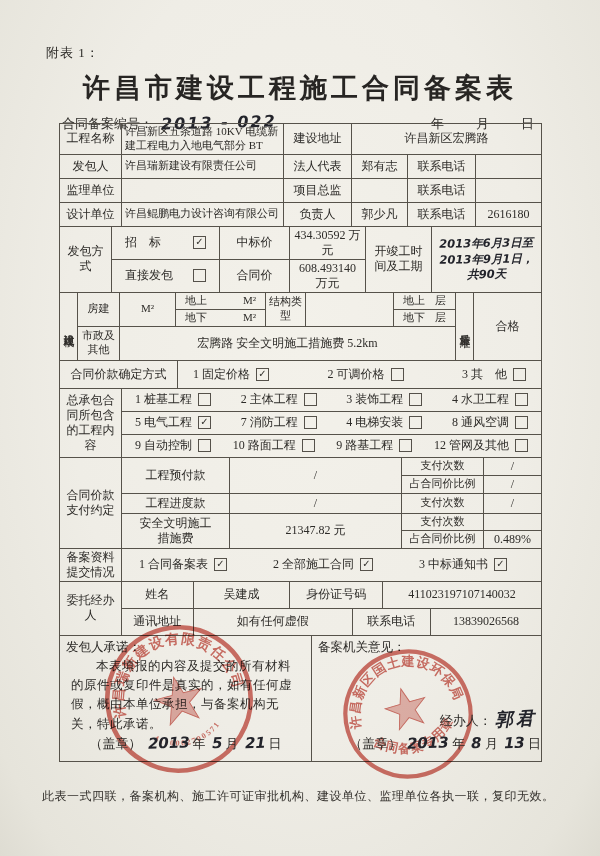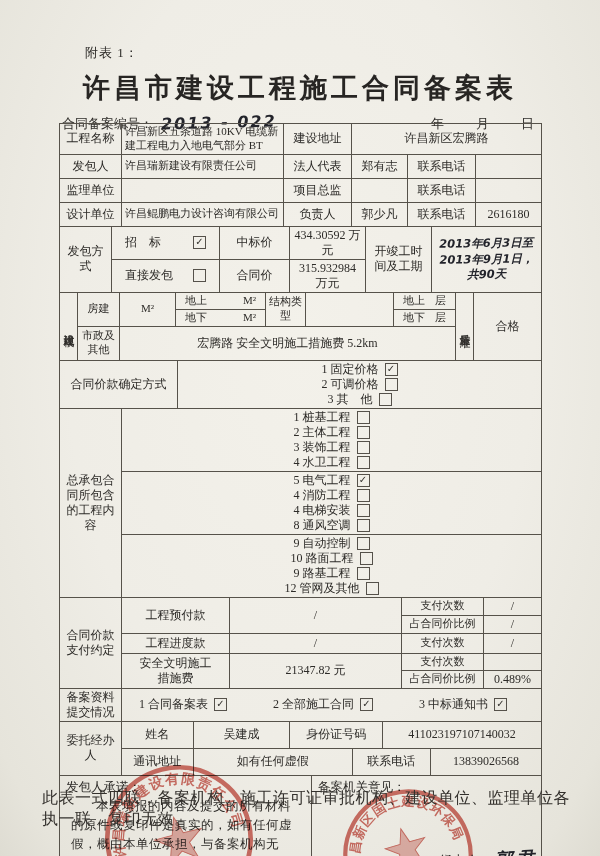--- a/index.html
+++ b/index.html
@@ -7,21 +7,21 @@
     width:600px;height:856px;
     font-family:"Liberation Serif","DejaVu Serif",serif;
     color:#2d2b28;
     background:#e8e6de;
   }
   .sheet{
     position:relative;width:600px;height:856px;overflow:hidden;
     background:
       radial-gradient(ellipse at 50% 40%, #f3f1ea 0%, #efede6 55%, #e6e4db 90%, #dedcd2 100%);
   }
-  .attach{position:absolute;left:46px;top:44px;font-size:13px;letter-spacing:1px;margin-left:39px;}
+  .attach{position:absolute;left:46px;top:44px;font-size:13px;letter-spacing:1px;}
   .title{
     position:absolute;top:70px;left:0;width:100%;text-align:center;
     font-size:27px;font-weight:bold;letter-spacing:4px;color:#272523;
   }
   .reg{
     position:absolute;top:113px;left:62px;width:478px;
     display:flex;align-items:baseline;font-size:13px;
   }
   .reg .blankdate{margin-left:auto;margin-right:4px;letter-spacing:2px;}
   .hand{
@@ -39,21 +39,21 @@
   }
   td.left{text-align:left;}
   td.rel{position:relative;overflow:visible;}
   .small{font-size:11px;}
   .vert span{writing-mode:vertical-rl;text-orientation:upright;letter-spacing:1px;line-height:1;display:inline-block;}
   .cb{
     display:inline-block;width:11px;height:11px;border:1px solid #55514a;
     font-size:10px;line-height:10px;vertical-align:-1px;margin-left:6px;
     text-align:center;color:#33312d;background:transparent;flex:none;
   }
-  .optrow{display:flex;align-items:center;justify-content:space-between;padding:0 12px;flex-direction:column;}
+  .optrow{display:flex;align-items:center;justify-content:space-between;padding:0 12px;}
   .opt{display:flex;align-items:center;white-space:nowrap;}
   .between{display:flex;align-items:center;justify-content:space-between;padding:0 10px;}
   .gaprow{display:flex;align-items:center;padding:0 0 0 14px;column-gap:46px;}
   .narrow{padding:0 16px;}
   .flexrow{display:flex;align-items:stretch;height:100%;}
   .flexrow>div{display:flex;align-items:center;justify-content:center;border-right:1px solid #56524a;font-size:12px;overflow:hidden;}
   .flexrow>div:last-child{border-right:none;}
   .nopad{padding:0;height:26px;}
   .handwrite{font-family:"DejaVu Sans",sans-serif;font-style:italic;font-weight:700;color:#23242b;}
   .period .handwrite{font-size:11.5px;line-height:1.35;display:inline-block;transform:rotate(-1deg);}
@@ -66,21 +66,21 @@
   .sealline .handwrite{font-size:15px;margin:0 3px;display:inline-block;transform:rotate(-2deg);}
   .handlerline{position:absolute;right:4px;bottom:30px;font-size:13px;white-space:nowrap;}
   .handlerline .handwrite{font-size:18px;letter-spacing:3px;display:inline-block;transform:rotate(-3deg);}
   .corner-title{position:absolute;left:6px;top:4px;font-size:12.5px;}
 
   .stamp{position:absolute;mix-blend-mode:multiply;opacity:.82;pointer-events:none;}
   .stamp-left{width:158px;height:158px;left:40px;top:-16px;transform:rotate(-14deg);}
   .stamp-right{width:140px;height:140px;left:26px;top:8px;transform:rotate(-16deg);}
   .stamp text{fill:#c9544a;font-family:"Liberation Serif","DejaVu Serif",serif;font-weight:bold;}
   .footer{
-    position:absolute;left:42px;top:788px;width:530px;font-size:16px;letter-spacing:.5px;color:#33302c;
+    position:absolute;left:42px;top:788px;width:530px;font-size:12px;letter-spacing:.5px;color:#33302c;
   }
 </style>
 </head>
 <body>
 
 <div class="sheet">
 
   <div class="attach">附表 1：</div>
   <div class="title">许昌市建设工程施工合同备案表</div>
 
@@ -161,21 +161,21 @@
         </td>
       </tr>
       <tr style="height:24px">
         <td>
           <div class="between">
             <span>直接发包</span>
             <span class="cb"></span>
           </div>
         </td>
         <td>合同价</td>
-        <td>315.932984 万元</td>
+        <td>608.493140 万元</td>
       </tr>
     </tbody>
       </table>
 
     <table>
       <colgroup>
           <col style="width:18px">
           <col style="width:42px">
           <col style="width:56px">
           <col style="width:90px">
@@ -286,21 +286,21 @@
         </td>
       </tr>
       <tr style="height:23px">
         <td>
           <div class="optrow" style="padding:0 10px">
             <span class="opt">
                   <span>5 电气工程</span>
                   <span class="cb">✓</span>
                 </span>
             <span class="opt">
-                  <span>4 消防工程</span>
+                  <span>7 消防工程</span>
                   <span class="cb"></span>
                 </span>
             <span class="opt">
                   <span>4 电梯安装</span>
                   <span class="cb"></span>
                 </span>
             <span class="opt">
                   <span>8 通风空调</span>
                   <span class="cb"></span>
                 </span>

